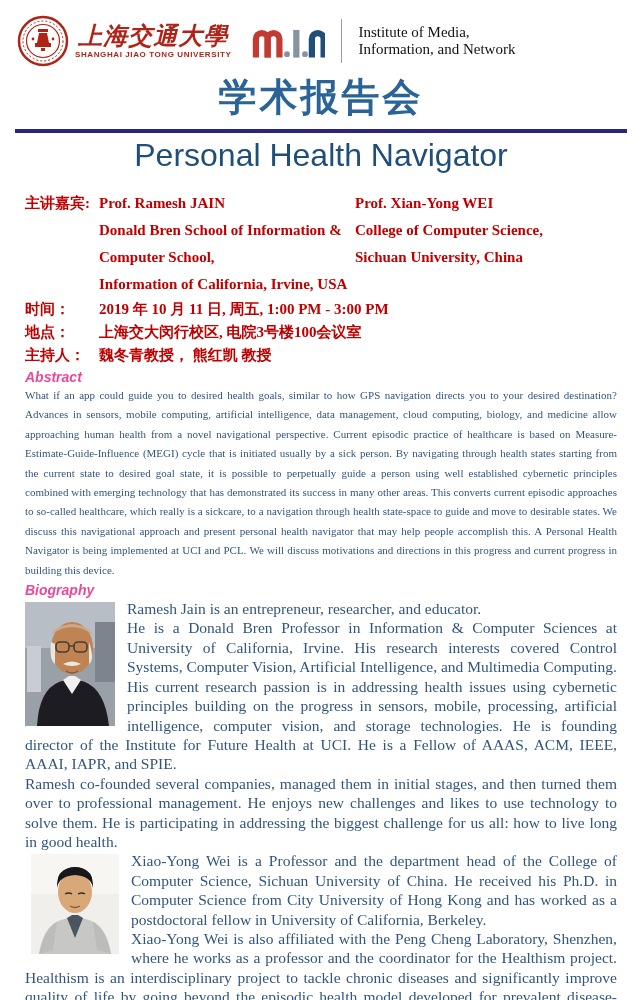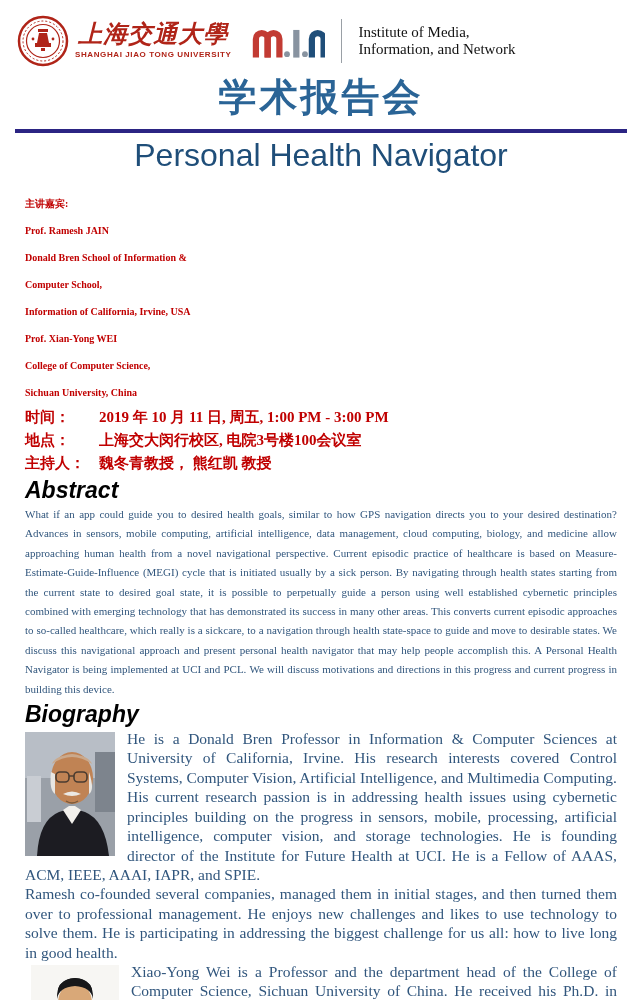--- a/index.html
+++ b/index.html
@@ -12,21 +12,21 @@
   }
   .page { padding: 14px 25px 0 25px; }
 
   
   .header { display: flex; align-items: center; gap: 10px; height: 54px; margin-left: -8px; }
   .sjtu-logo { display: flex; align-items: center; gap: 6px; }
   .sjtu-emblem svg { display: block; }
   .sjtu-words { display: flex; flex-direction: column; align-items: center; line-height: 1; }
   .sjtu-calligraphy {
     color: #b02418; font-size: 24px; font-weight: bold; font-style: italic;
-    font-family: Liberation Mono, monospace; letter-spacing: 1px; white-space: nowrap; text-align: right;
+    font-family: Liberation Serif, serif; letter-spacing: 1px; white-space: nowrap; text-align: right;
   }
   .sjtu-univ-name {
     color: #b02418; font-size: 8px; font-weight: bold;
     font-family: "Liberation Sans", sans-serif; letter-spacing: 0.6px; margin-top: 3px; white-space: nowrap;
   }
   .min-logo { display: flex; align-items: center; gap: 16px; margin-left: 8px; }
   .min-mark svg { display: block; }
   .min-divider { width: 1px; height: 44px; background: #9aa0a6; }
   .min-text {
     font-family: "Liberation Serif", serif; font-size: 15px; color: #111;
@@ -40,31 +40,31 @@
     font-family: "Liberation Sans", sans-serif;
   }
   .rule { border: none; height: 4px; background: #2b2483; margin: 6px -10px 4px -10px; }
   .talk-title {
     text-align: center; color: #1f4e79; font-size: 32px; font-weight: normal;
     font-family: "Liberation Sans", sans-serif; margin: 4px 0 16px 0;
   }
 
   
   .red { color: #c00000; font-weight: bold; }
-  .speakers-row { display: flex; font-size: 10px; line-height: 27px; flex-direction: column; }
+  .speakers-row { display: flex; font-size: 15px; line-height: 27px; }
   .speakers-row .label { width: 74px; flex: none; }
   .speakers-row .col1 { width: 256px; flex: none; }
   .speakers-row .col2 { flex: 1; }
   .detail-row { display: flex; font-size: 15px; line-height: 23px; }
   .detail-row .label { width: 74px; flex: none; }
 
   
   .section-heading {
     font-family: "Liberation Sans", sans-serif; font-style: italic; font-weight: bold;
-    color: #000000; font-size: 23px; margin: 2px 0 1px 0;
+    color: #ec4899; font-size: 14px; margin: 2px 0 1px 0;
   }
 
   
   .body-text { color: #31567d; font-size: 11px; line-height: 19.4px; text-align: justify; }
   .abstract-text { margin-bottom: 2px; }
 
   .bio { overflow: visible; }
   .bio p { color: #31567d; font-size: 15.5px; line-height: 19.4px; text-align: justify; }
   .photo { float: left; margin: 3px 12px 2px 0; display: block; }
   .photo svg { display: block; }
@@ -167,20 +167,21 @@
         <path d="M27,32 Q47,18 67,32 Q64,24 47,22 Q30,24 27,32 Z" fill="#caa98c"></path>
         <rect x="31" y="40" width="13" height="10" rx="4" fill="none" stroke="#4a3c30" stroke-width="1.6"></rect>
         <rect x="49" y="40" width="13" height="10" rx="4" fill="none" stroke="#4a3c30" stroke-width="1.6"></rect>
         <line x1="44" y1="44" x2="49" y2="44" stroke="#4a3c30" stroke-width="1.4"></line>
         <path d="M38,62 Q47,57 56,62 Q47,66 38,62 Z" fill="#ece9e4"></path>
         <path d="M41,69 Q47,73 53,69" fill="none" stroke="#7a5a3c" stroke-width="1.4"></path>
         <path d="M12,124 Q14,88 34,80 L47,76 L60,80 Q80,88 84,124 Z" fill="#1c1c22"></path>
         <path d="M38,78 L47,92 L56,78 L50,74 L44,74 Z" fill="#f2f0ec"></path>
       </svg>
     </span>
+    <p>Ramesh Jain is an entrepreneur, researcher, and educator.</p>
     <p>He is a Donald Bren Professor in Information &amp; Computer Sciences at University of California, Irvine. His research interests covered Control Systems, Computer Vision, Artificial Intelligence, and Multimedia Computing. His current research passion is in addressing health issues using cybernetic principles building on the progress in sensors, mobile, processing, artificial intelligence, computer vision, and storage technologies. He is founding director of the Institute for Future Health at UCI. He is a Fellow of AAAS, ACM, IEEE, AAAI, IAPR, and SPIE.</p>
     <p>Ramesh co-founded several companies, managed them in initial stages, and then turned them over to professional management. He enjoys new challenges and likes to use technology to solve them. He is participating in addressing the biggest challenge for us all: how to live long in good health.</p>
   </section>
 
   <section class="bio clearfix">
     <span class="photo photo2">
       <svg width="88" height="100" viewBox="0 0 88 100">
         <rect width="88" height="100" fill="#f0efec"></rect>
         <rect x="0" y="0" width="88" height="40" fill="#f7f6f3"></rect>
         <ellipse cx="44" cy="38" rx="17" ry="21" fill="#d9a878"></ellipse>

